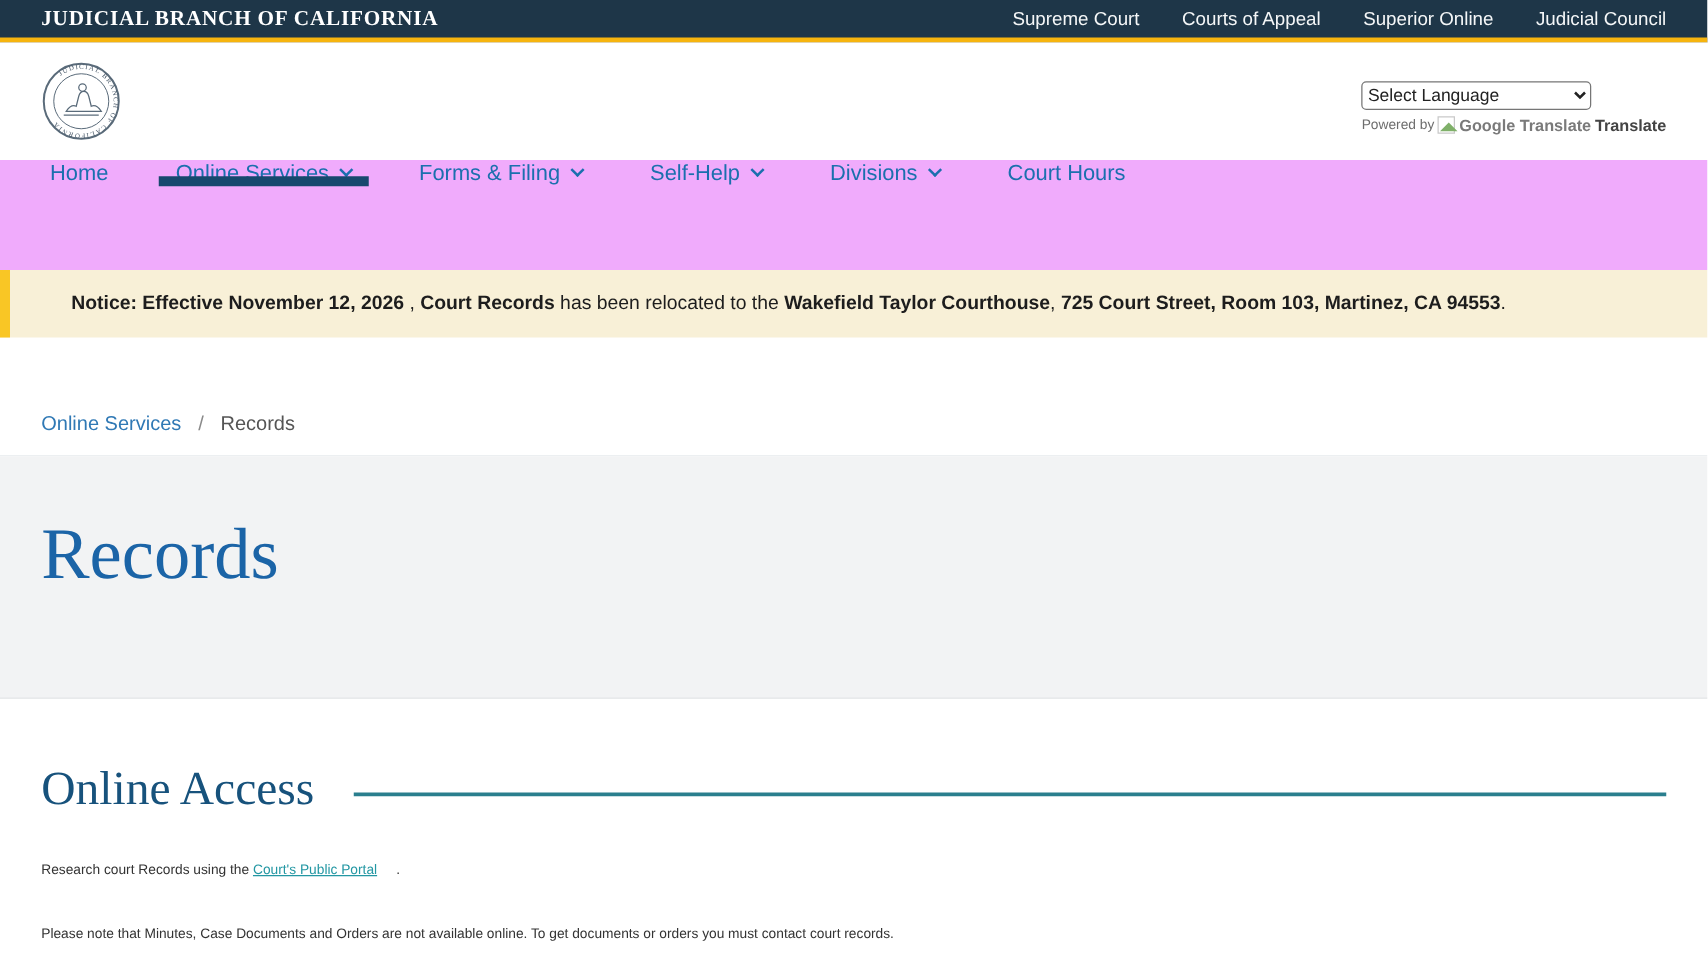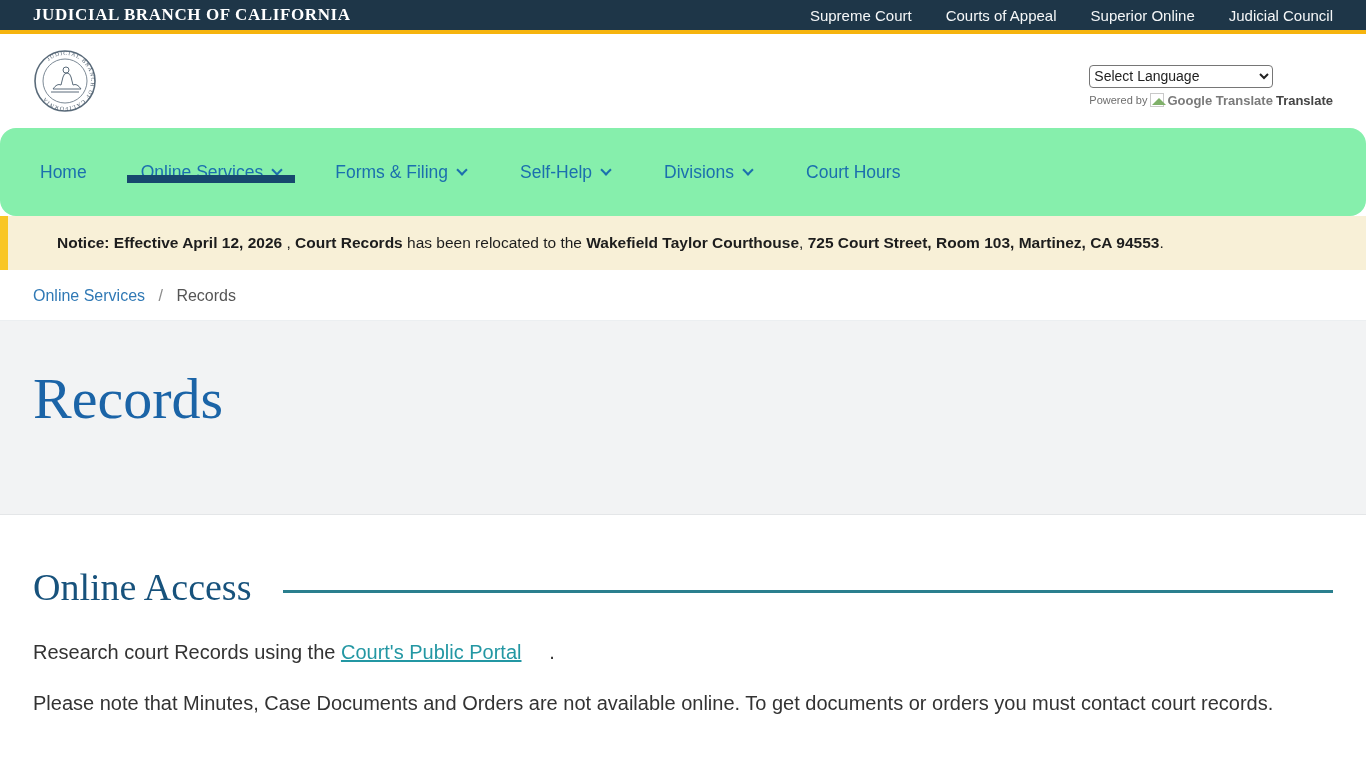--- a/index.html
+++ b/index.html
@@ -33,48 +33,48 @@
   .gt-label { color:#444; font-size:13px; font-weight:700; }
   .search-wrap { width:300px; height:46px; border:2px solid #4d555c; background:#fff;
                  display:flex; align-items:center; margin-top:2px; }
   .search-input { flex:1; border:none; outline:none; height:100%; padding:0 12px;
                   font-size:18px; color:#333; font-family:"Liberation Sans", sans-serif; }
   .search-input::placeholder { color:#8a8a8a; }
   .search-btn { width:52px; height:100%; background:transparent; border:none; cursor:pointer;
                 display:flex; align-items:center; justify-content:center; }
 
   
-  .nav { background:#86efac; height:88px; display:flex; align-items:center; padding:0 26px;border-radius:16px; }
+  .nav { background:#f0abfc; height:88px; display:flex; align-items:flex-start; padding:0 26px; }
   .nav-item { display:flex; align-items:center; position:relative; padding:0 14px; margin-right:26px;
               color:#1b6fae; font-size:17.5px; font-weight:500; text-decoration:none; white-space:nowrap; }
   .nav-item .chev { width:8px; height:8px; border-right:2px solid #1b6fae; border-bottom:2px solid #1b6fae;
                     transform:rotate(45deg); display:inline-block; margin-left:10px; margin-top:-5px; }
   .nav-item.active::after { content:""; position:absolute; left:0; right:0; bottom:0; height:8px; background:#17486e; }
 
   
   .notice { background:#f8f0d7; border-left:8px solid #f9c625; padding:13px 60px 13px 49px; }
   .notice-text { font-size:15.5px; line-height:28px; color:#1d1d1d; }
 
   
-  .breadcrumb { background:#fff; padding:17px 33px 15px; font-size:16px; border-bottom:1px solid #eceff1; }
+  .breadcrumb { background:#fff; padding:17px 33px 15px; font-size:16px; border-bottom:1px solid #eceff1;margin-top:44px; }
   .breadcrumb a { color:#3079b5; text-decoration:none; }
   .crumb-sep { color:#8a8a8a; margin:0 9px; }
   .crumb-current { color:#555; }
 
   
   .hero { background:#f2f3f4; height:194px; padding:44px 33px 0; border-bottom:1px solid #e4e6e8; }
   .page-title { font-family:"Liberation Serif", serif; font-size:58px; font-weight:400; color:#1b64a7; }
 
   
   .content { padding:50px 33px 40px; }
   .section-head { display:flex; align-items:center; gap:32px; margin-bottom:32px; }
   .section-title { font-family:"Liberation Serif", serif; font-size:38px; font-weight:400;
                    color:#17527c; white-space:nowrap; }
   .section-rule { flex:1; height:3px; background:#2a7f8e; margin-top:8px; }
-  .para { font-size:20px; color:#333; margin-bottom:29px; line-height:22px; }
+  .para { font-size:11px; color:#333; margin-bottom:29px; line-height:22px; }
   .inline-link { color:#2397a3; text-decoration:underline; }
 </style>
 </head>
 <body>
 
 <div class="topbar">
   <div class="topbar-brand">JUDICIAL BRANCH OF CALIFORNIA</div>
   <div class="topbar-links">
     <a href="#">Supreme Court</a>
     <a href="#">Courts of Appeal</a>
@@ -134,21 +134,21 @@
   <a class="nav-item" href="#">
       <span>Divisions</span>
       <span class="chev"></span>
     </a>
   <a class="nav-item" href="#">
       <span>Court Hours</span>
     </a>
 </nav>
 
 <div class="notice">
-  <div class="notice-text"><span style="font-weight: 700;">Notice: Effective April 12, 2026</span><span> , </span><span style="font-weight: 700;">Court Records</span><span> has been relocated to the </span><span style="font-weight: 700;">Wakefield Taylor Courthouse</span><span>, </span><span style="font-weight: 700;">725 Court Street, Room 103, Martinez, CA 94553</span><span>.</span></div>
+  <div class="notice-text"><span style="font-weight: 700;">Notice: Effective November 12, 2026</span><span> , </span><span style="font-weight: 700;">Court Records</span><span> has been relocated to the </span><span style="font-weight: 700;">Wakefield Taylor Courthouse</span><span>, </span><span style="font-weight: 700;">725 Court Street, Room 103, Martinez, CA 94553</span><span>.</span></div>
 </div>
 
 <div class="breadcrumb">
   <a href="#">Online Services</a>
   <span class="crumb-sep">/</span>
   <span class="crumb-current">Records</span>
 </div>
 
 <div class="hero">
   <h1 class="page-title">Records</h1>

